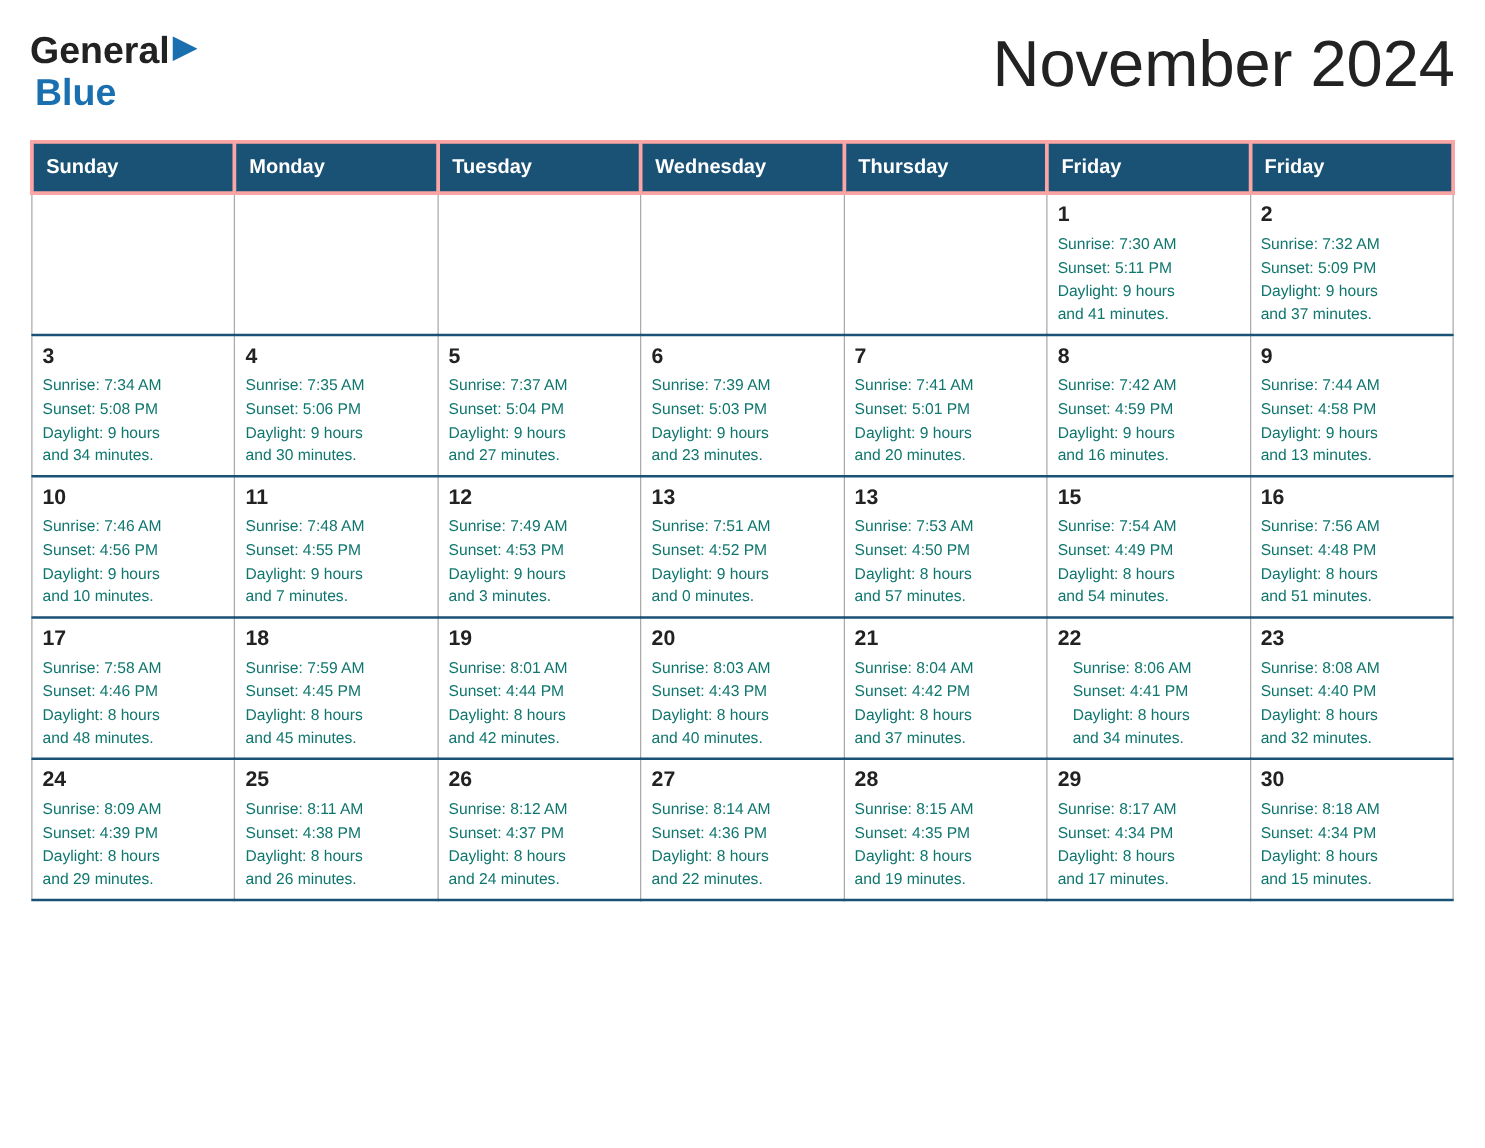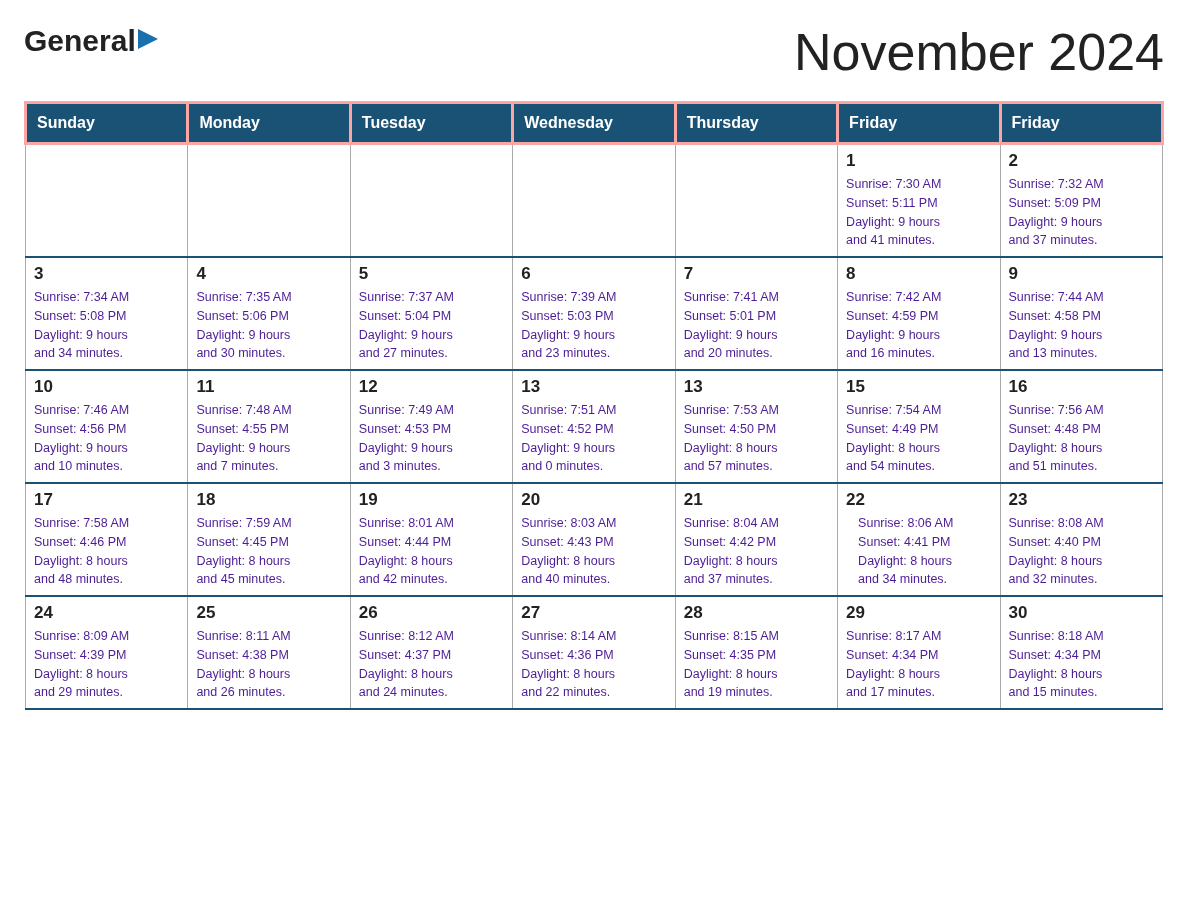--- a/index.html
+++ b/index.html
@@ -56,21 +56,21 @@
     }
     .calendar tbody tr td .day-number {
       font-size: 17px;
       font-weight: bold;
       color: #222;
       margin-bottom: 4px;
       display: block;
     }
     .calendar tbody tr td .day-info {
       font-size: 12.5px;
-      color: #4c1d95;
+      color: #0f766e;
       line-height: 1.5;
     }
     .calendar tbody tr td.empty {
       background: #fff;
     }
     .calendar tbody tr {
       border-bottom: 2px solid #1a5276;
     }
     .logo-container {
       display: flex;
@@ -87,20 +87,23 @@
 
 <div class="header-row">
   <div class="logo-container">
     <div class="logo-top">
       <span style="font-size:30px;font-weight:bold;color:#222;">General</span>
       <span style="display:inline-block;margin-left:2px;">
         <svg width="20" height="20" viewBox="0 0 20 20">
             <polygon points="0,0 20,10 0,20" fill="#1a6faf"></polygon>
           </svg>
       </span>
+    </div>
+    <div>
+      <span style="font-size:30px;font-weight:bold;color:#1a6faf;margin-left:4px;">Blue</span>
     </div>
   </div>
   <div class="title-block">
     <div class="main-title">November 2024</div>
   </div>
 </div>
 
 <table class="calendar">
   <thead>
     <tr>

